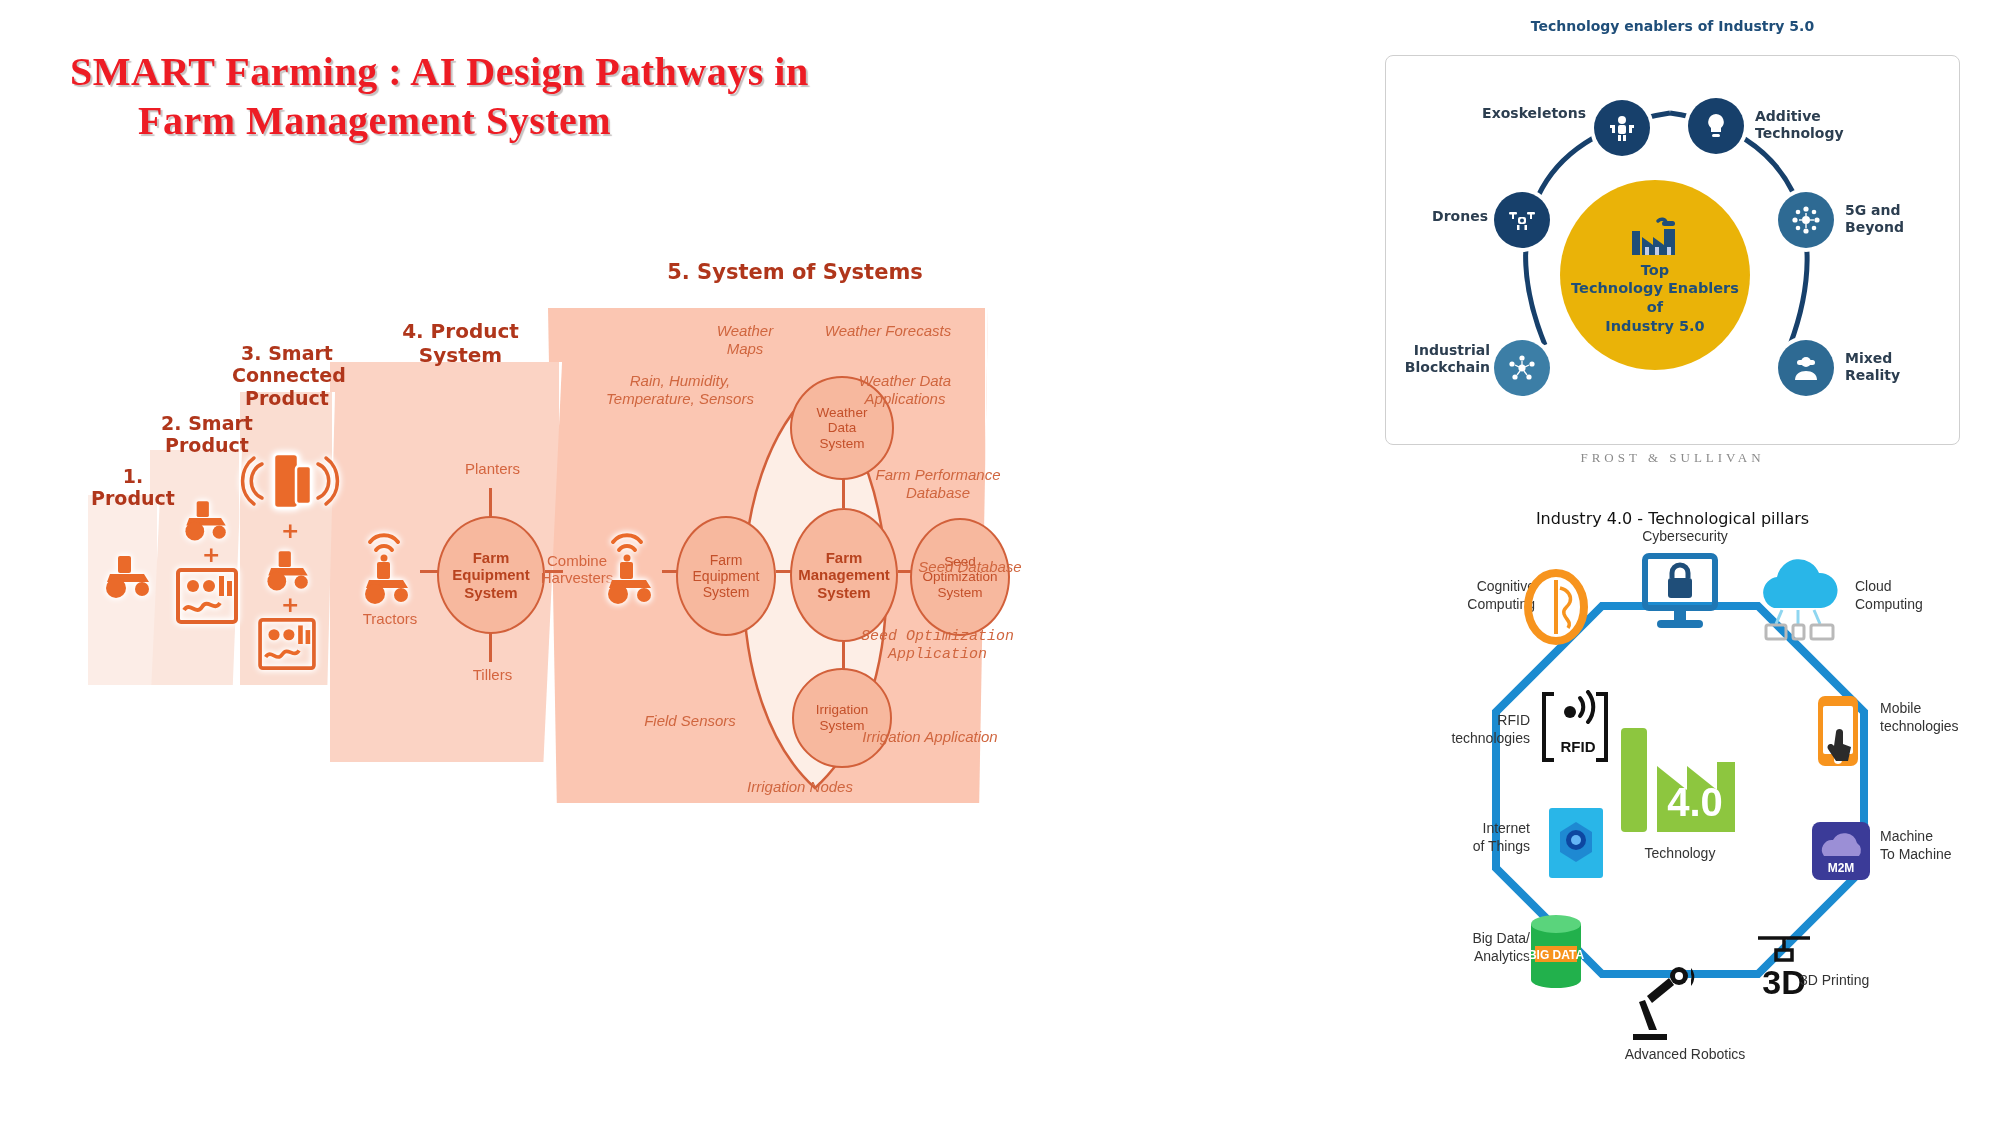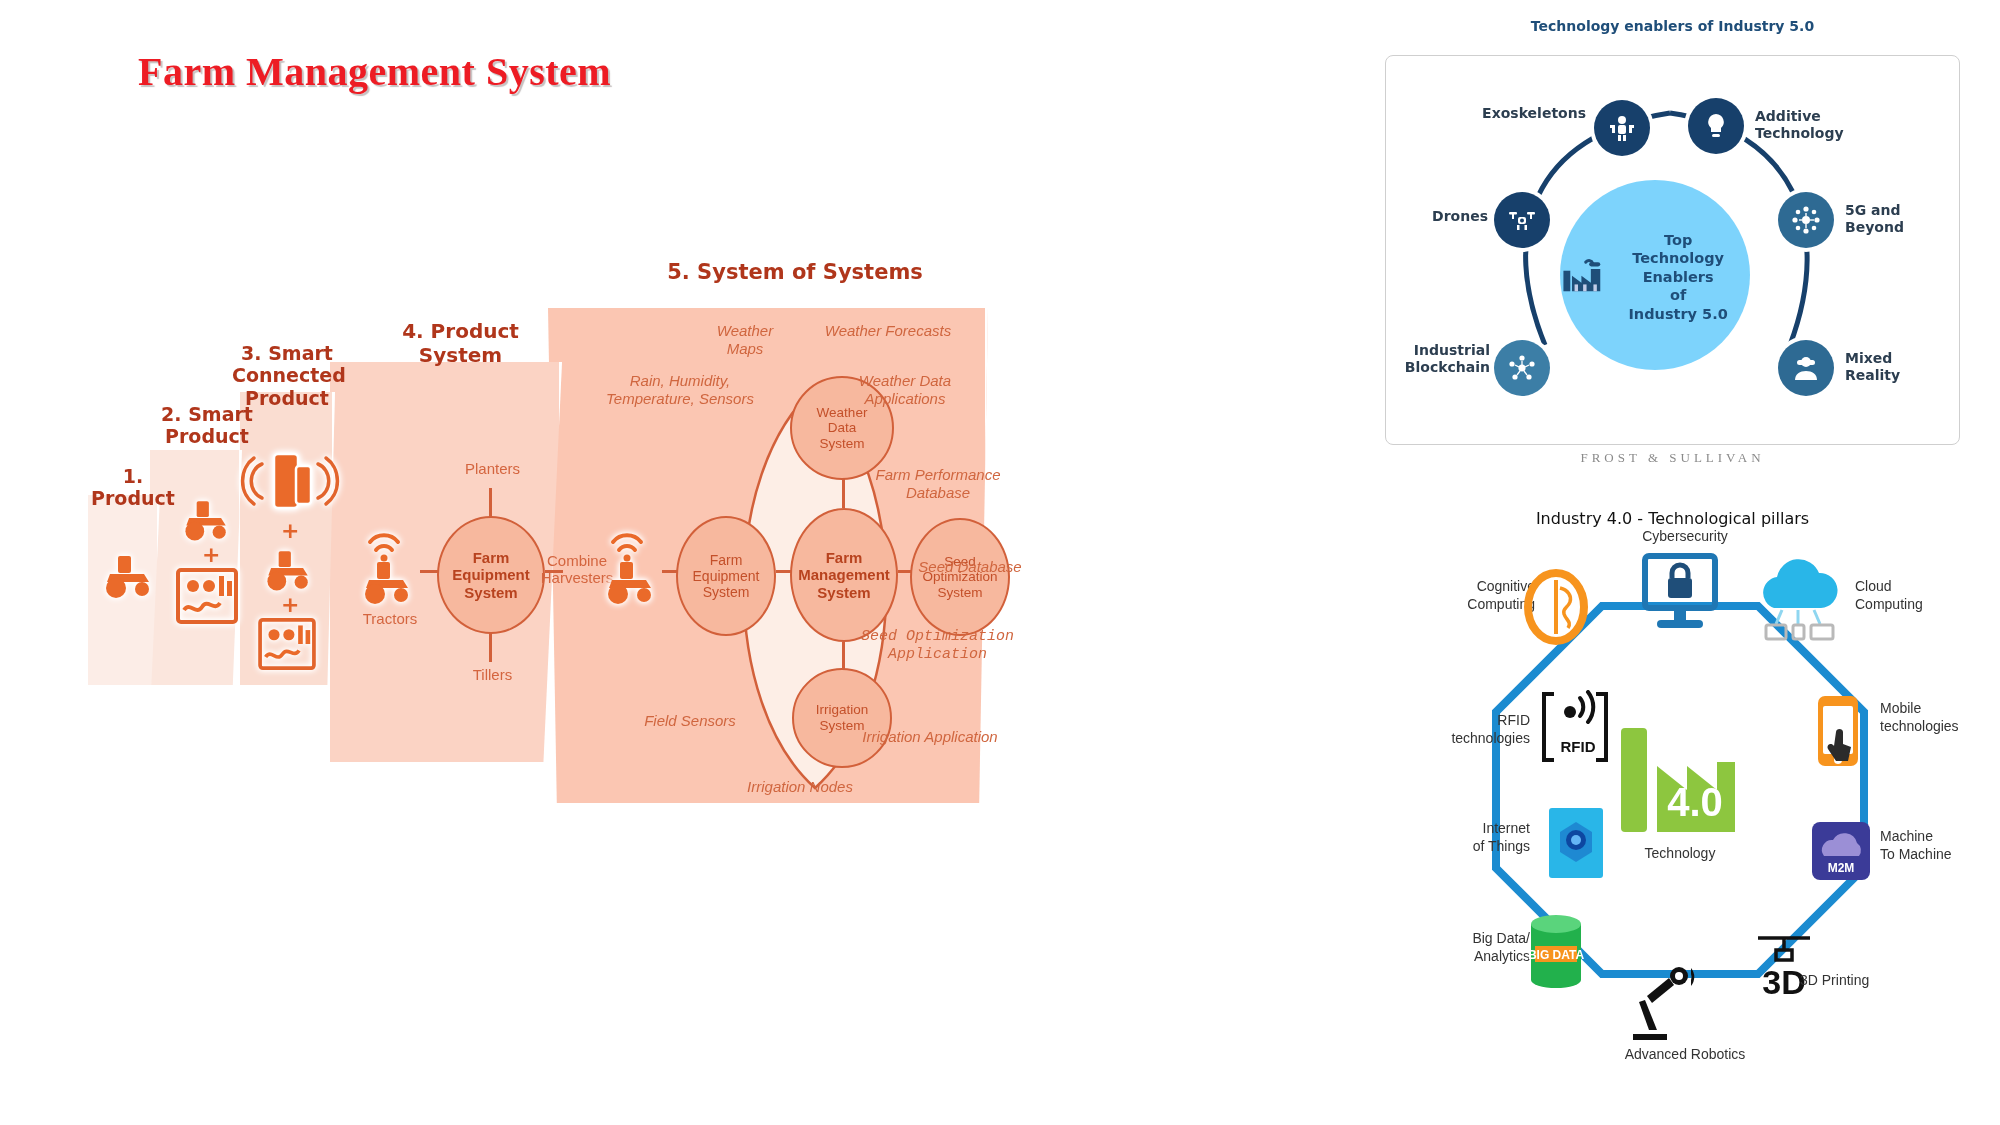--- a/index.html
+++ b/index.html
@@ -45,21 +45,21 @@
   #stage2 .slab { left: 150px; top: 170px; width: 92px; height: 235px;
      background:#FBE6DD; clip-path: polygon(0 0, 100% 0, 90% 100%, 0 100%); }
   #stage3 .slab { left: 240px; top: 112px; width: 95px; height: 293px;
      background:#FADDD1; clip-path: polygon(0 0, 100% 0, 92% 100%, 0 100%); }
   #stage4 .slab { left: 330px; top: 82px; width: 232px; height: 400px;
      background:#FBD3C4; clip-path: polygon(0 0, 100% 0, 92% 100%, 0 100%); }
   #stage5 .slab { left: 548px; top: 28px; width: 440px; height: 495px;
      background:#FBC6B2; clip-path: polygon(0 0, 100% 0, 98% 100%, 2% 100%); }
 
   #stage1 .stage-label { left: 78px; top: 185px; width: 110px; font-size: 19px; }
-  #stage2 .stage-label { left: 152px; top: 123px; width: 110px; font-size: 19px; }
+  #stage2 .stage-label { left: 152px; top: 132px; width: 110px; font-size: 19px; }
   #stage3 .stage-label { left: 232px; top: 62px; width: 110px; font-size: 19px; }
   #stage4 .stage-label { left: 368px; top: 40px; width: 185px; font-size: 20px; }
   #stage5 .stage-label { left: 655px; top: -20px; width: 280px; font-size: 21px; }
 
   
   .glyph { position: absolute; filter: drop-shadow(0 0 3px #fff) drop-shadow(0 0 2px #fff); }
   .plus {
     position: absolute; color: #E2642C; font-weight: bold; font-size: 22px;
     font-family: "DejaVu Sans", sans-serif;
   }
@@ -98,22 +98,22 @@
   .enabler-circle {
     position: absolute; border-radius: 50%; box-shadow: 0 0 0 4px #fff, 0 1px 3px rgba(0,0,0,.25);
     display: flex; align-items: center; justify-content: center;
   }
   .enabler-label {
     position: absolute; font-size: 14px; font-weight: bold; color: #2C3E50;
     font-family: "DejaVu Sans", sans-serif; line-height: 1.2; white-space: pre-line;
   }
   #center5 {
     position: absolute; left: 1560px; top: 180px; width: 190px; height: 190px;
-    border-radius: 50%; background: #7dd3fc;
-    display: flex; flex-direction: row; align-items: center; justify-content: center;
+    border-radius: 50%; background: #eab308;
+    display: flex; flex-direction: column; align-items: center; justify-content: center;
   }
   #center5 .c5text {
     font-size: 14.5px; font-weight: bold; color: #1F4E79; text-align: center;
     line-height: 1.28; font-family: "DejaVu Sans", sans-serif; white-space: pre-line;
     margin-top: 4px;
   }
   #frost {
     position: absolute; left: 1385px; top: 450px; width: 575px; text-align: center;
     font-family: "Liberation Serif", serif; font-size: 13px; letter-spacing: 4px;
     color: #8a8a8a;
@@ -133,20 +133,21 @@
   .pillar-icon { position: absolute; }
   #tech40-label {
     position: absolute; left: 1600px; top: 845px; width: 160px; text-align: center;
     font-size: 14px; color: #333; font-family: "Liberation Sans", sans-serif;
   }
 </style>
 </head>
 <body>
 
 <div id="title-block">
+  <div class="tline l1">SMART Farming : AI Design Pathways in</div>
   <div class="tline l2">Farm Management System</div>
 </div>
 
 <div id="left-panel">
 
   <div class="stage" id="stage5">
     <div class="slab"></div>
     <div class="stage-label">5. System of Systems</div>
   </div>
 

